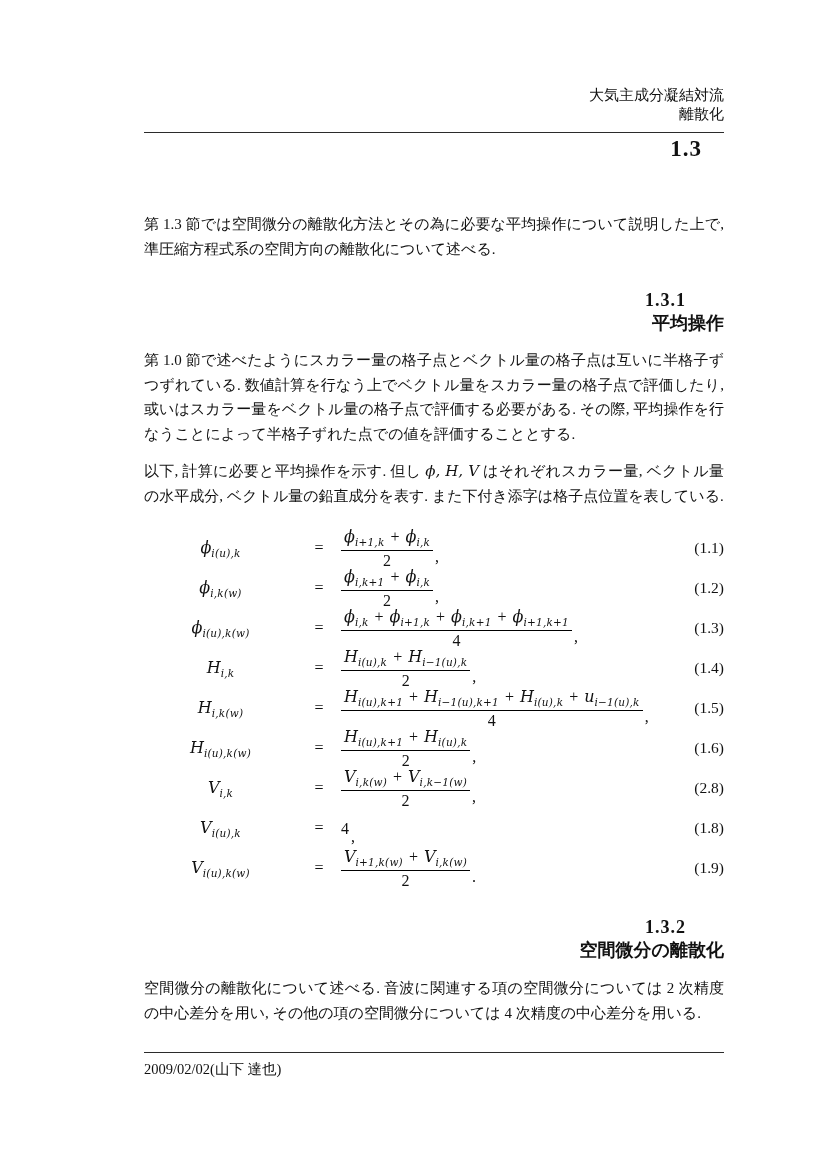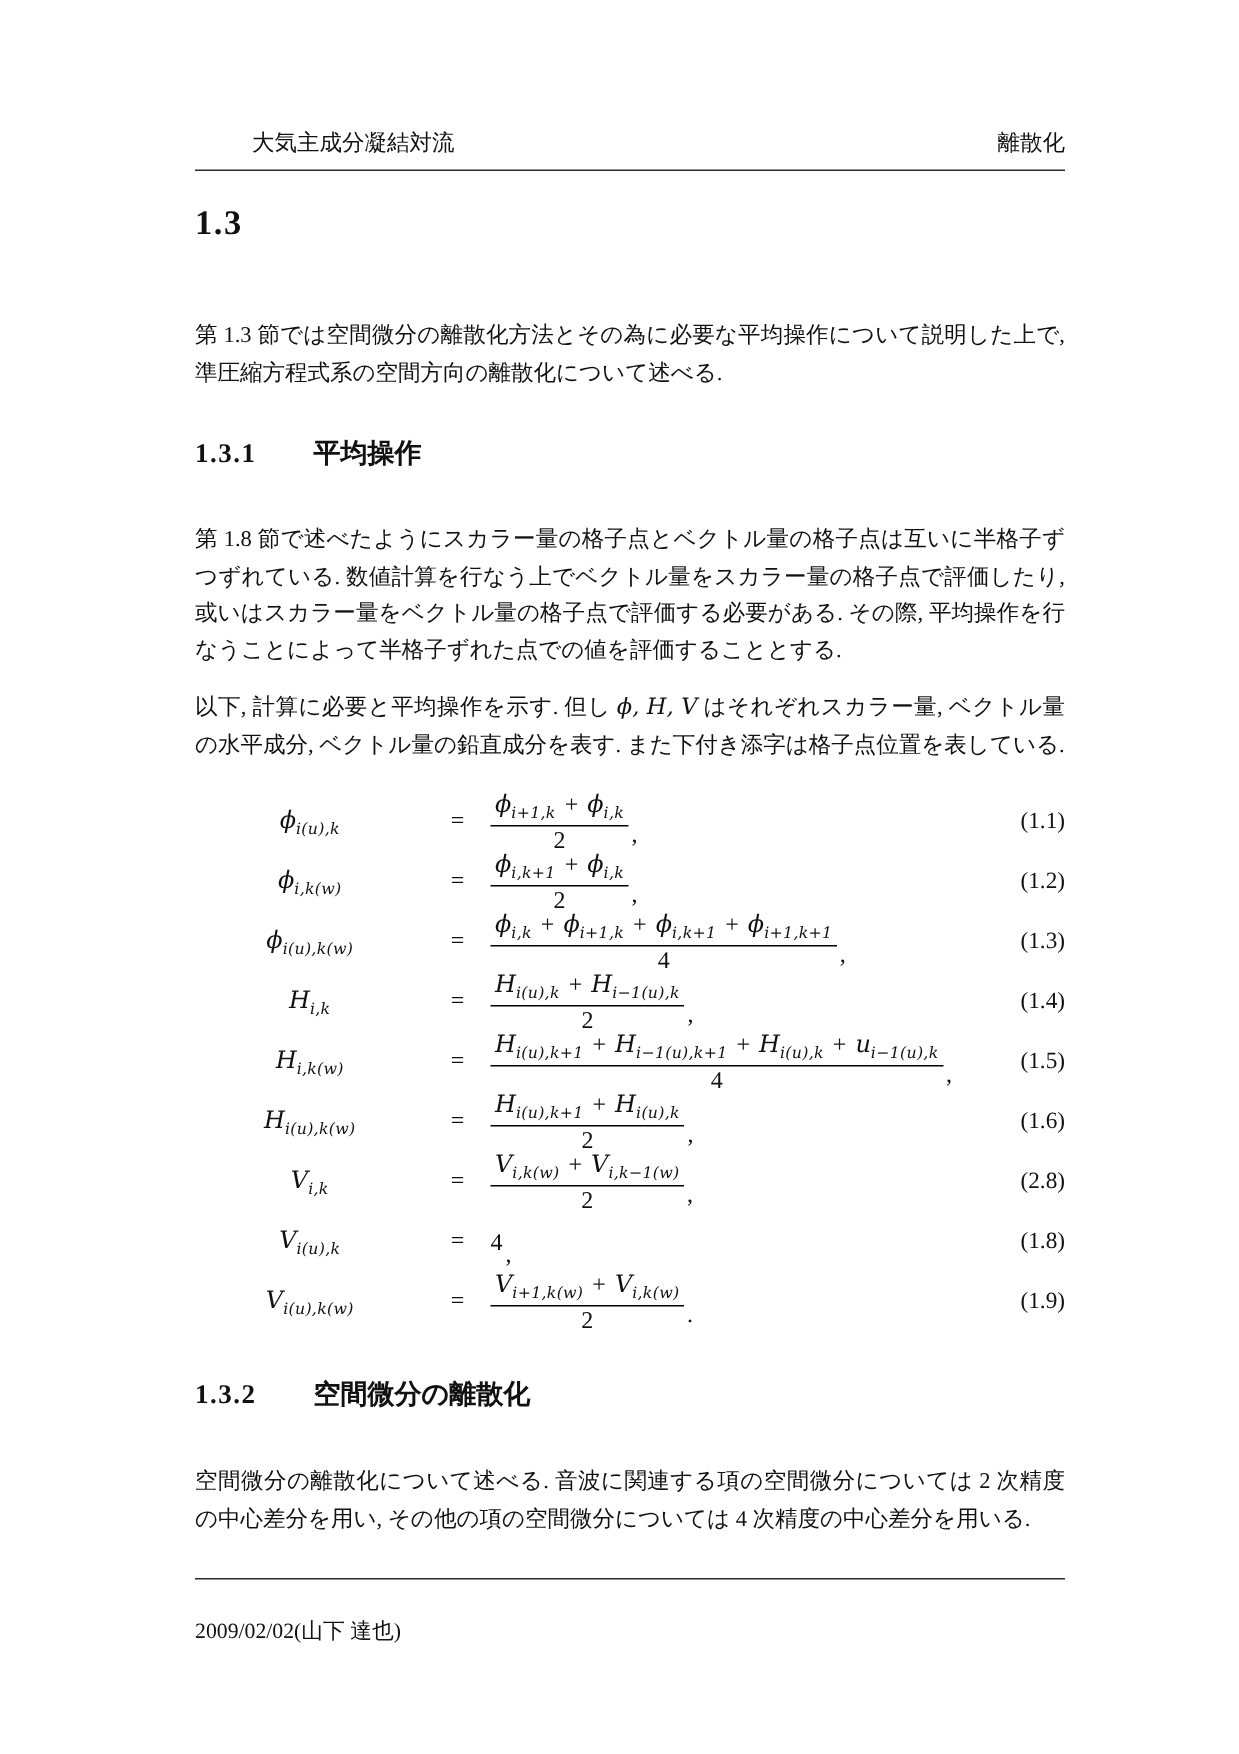--- a/index.html
+++ b/index.html
@@ -1,30 +1,30 @@
 <!DOCTYPE html>
 <html lang="ja"><head>
 <meta charset="utf-8">
 <style>
   html,body{margin:0;padding:0;}
   body{
     width:826px;height:1169px;position:relative;background:#ffffff;
     font-family:"Liberation Serif","DejaVu Serif",serif;color:#111;
     overflow:hidden;
   }
-  .block{position:absolute;left:130px;width:580px;}
+  .block{position:absolute;left:144px;width:580px;flex-direction:column;}
 
   
   #header{top:86px;border-bottom:1.5px solid #2b2b2b;padding-bottom:8px;
           display:flex;justify-content:space-between;align-items:flex-end;
           font-size:15px;}
   #header .hleft{margin-left:38px;}
 
   
-  .sec-head{display:flex;align-items:center;}
+  .sec-head{display:flex;align-items:flex-end;}
   #sec-title{top:136px;font-size:23px;font-weight:bold;}
   #sec-title .head-num{font-family:"Liberation Serif","DejaVu Serif",serif;margin-right:22px;letter-spacing:1px;}
   #sec-title .head-txt{font-family:"Liberation Sans","DejaVu Sans",sans-serif;}
   .subsec{font-size:18px;font-weight:bold;}
   .subsec .head-num{font-family:"Liberation Serif","DejaVu Serif",serif;margin-right:38px;letter-spacing:1px;}
   .subsec .head-txt{font-family:"Liberation Sans","DejaVu Sans",sans-serif;}
   #h-131{top:290px;}
   #h-132{top:917px;}
 
   
@@ -44,42 +44,42 @@
   .frac .num{padding:0 3px 2px 3px;border-bottom:1px solid #000;white-space:nowrap;}
   .frac .den{padding-top:1px;}
   .eq-punct{transform:translateY(9px);margin-left:2px;}
   .eq-no{margin-left:auto;font-size:15.5px;white-space:nowrap;text-align:center;}
   .mvar{font-style:italic;font-family:"DejaVu Serif",serif;}
   .msub{font-style:italic;font-family:"DejaVu Serif",serif;font-size:10.5px;vertical-align:-4px;letter-spacing:.2px;}
   .mop{margin:0 6px;}
   .mcomma{margin:0 5px 0 1px;}
 
   
-  #footer{top:1052px;border-top:1.5px solid #2b2b2b;padding-top:25px;font-size:14.5px;}
+  #footer{top:1052px;border-top:1.5px solid #2b2b2b;padding-top:7px;font-size:14.5px;}
 </style>
 </head>
 <body>
 
 <div class="block" id="header">
   <span class="hleft">大気主成分凝結対流</span>
   <span class="hright">離散化</span>
 </div>
 
 <div class="block sec-head" id="sec-title">
   <span class="head-num">1.3</span>
 </div>
 
 <p class="block para" id="p-intro">第 1.3 節では空間微分の離散化方法とその為に必要な平均操作について説明した上で, 準圧縮方程式系の空間方向の離散化について述べる.</p>
 
 <div class="block sec-head subsec" id="h-131">
   <span class="head-num">1.3.1</span>
   <span class="head-txt">平均操作</span>
 </div>
 
-<p class="block para" id="p-131a">第 1.8 節で述べたようにスカラー量の格子点とベクトル量の格子点は互いに半格子ずつずれている. 数値計算を行なう上でベクトル量をスカラー量の格子点で評価したり, 或いはスカラー量をベクトル量の格子点で評価する必要がある. その際, 平均操作を行なうことによって半格子ずれた点での値を評価することとする.</p>
+<p class="block para" id="p-131a">第 1.0 節で述べたようにスカラー量の格子点とベクトル量の格子点は互いに半格子ずつずれている. 数値計算を行なう上でベクトル量をスカラー量の格子点で評価したり, 或いはスカラー量をベクトル量の格子点で評価する必要がある. その際, 平均操作を行なうことによって半格子ずれた点での値を評価することとする.</p>
 
 <p class="block para" id="p-131b"><span>以下, 計算に必要と平均操作を示す. 但し </span><span class="imath">ϕ, H, V</span><span> はそれぞれスカラー量, ベクトル量の水平成分, ベクトル量の鉛直成分を表す. また下付き添字は格子点位置を表している.</span></p>
 
 <div class="block" id="equations">
 
   <div class="eq-row">
     <span class="eq-lhs"><span class="mvar">ϕ</span><span class="msub">i(u),k</span></span>
     <span class="eq-rel">=</span>
     <span class="frac">
         <span class="num"><span class="mvar">ϕ</span><span class="msub">i+1,k</span><span class="mop">+</span><span class="mvar">ϕ</span><span class="msub">i,k</span></span>

